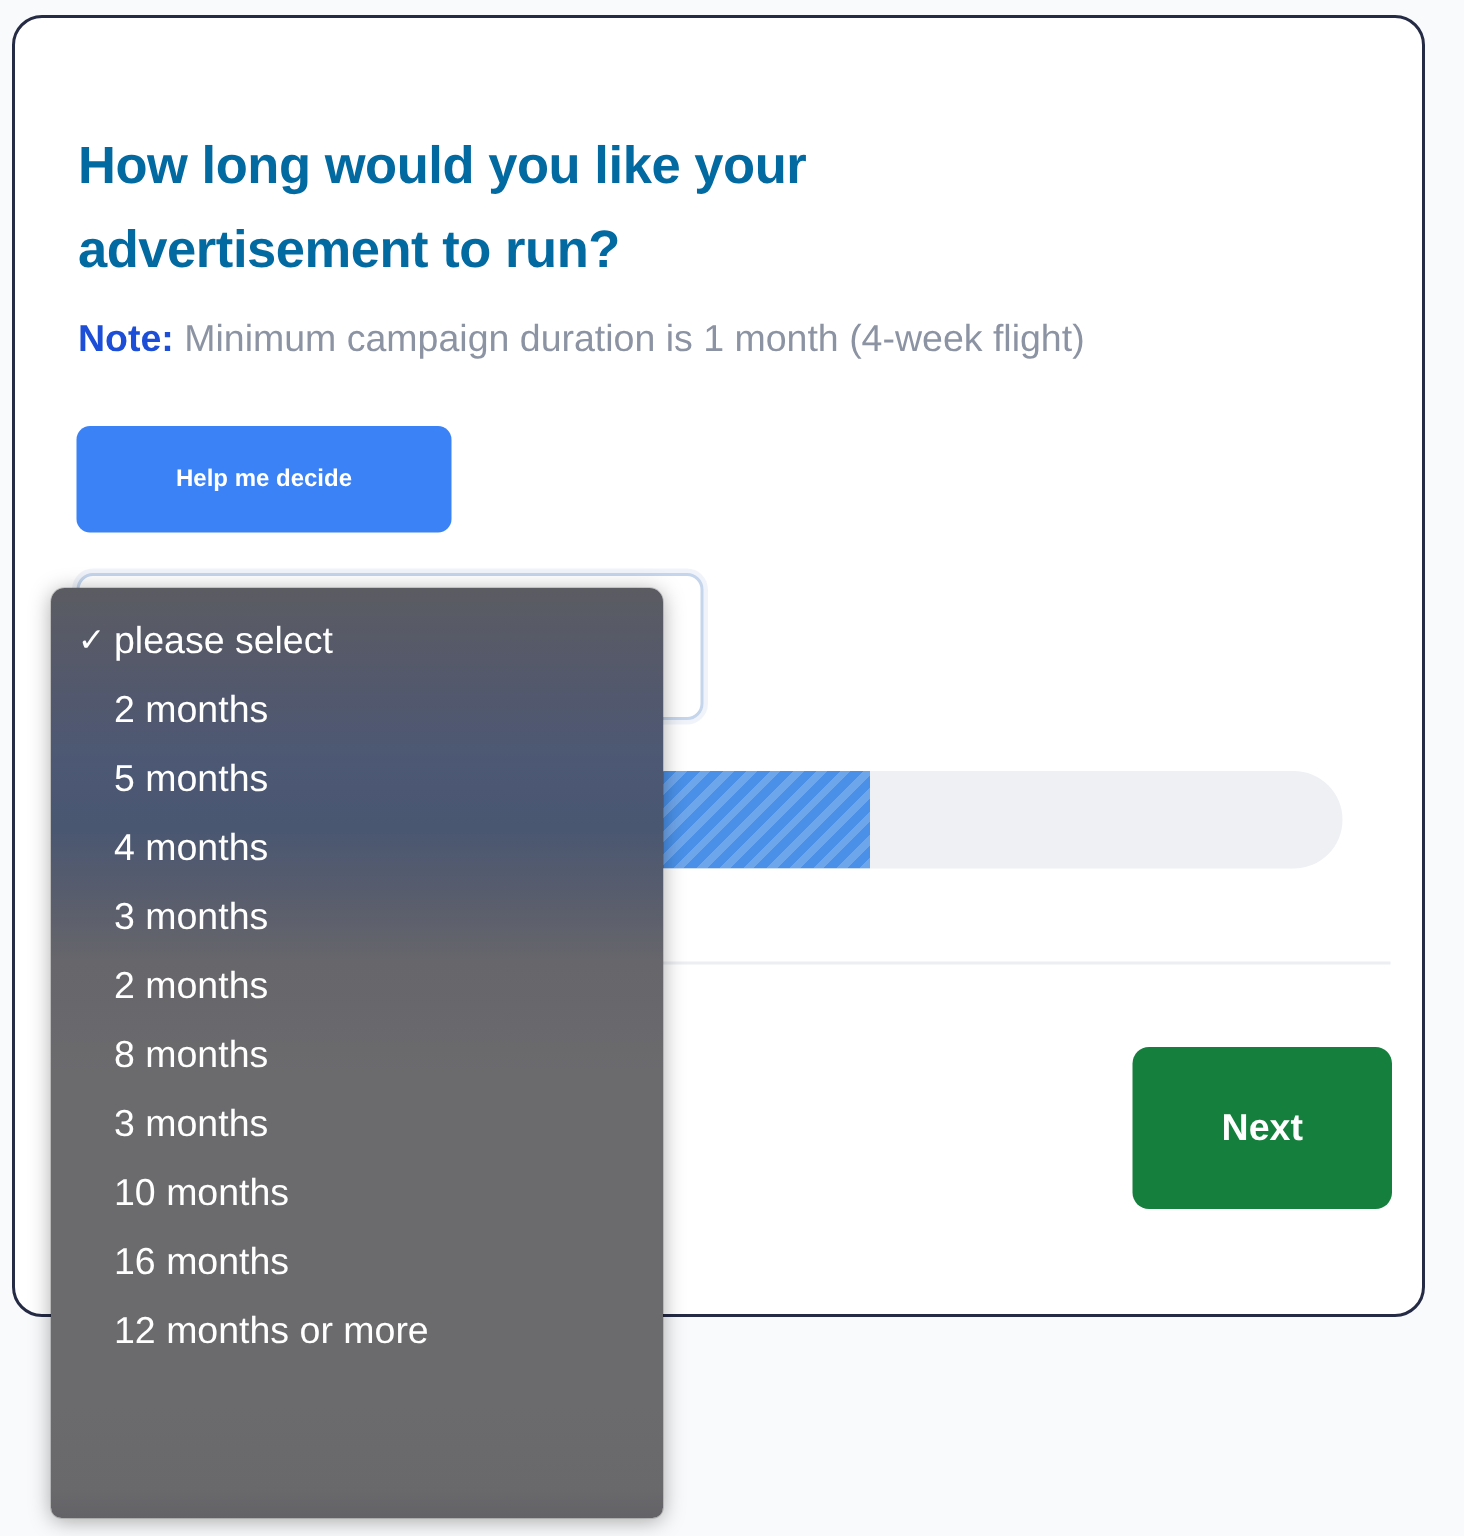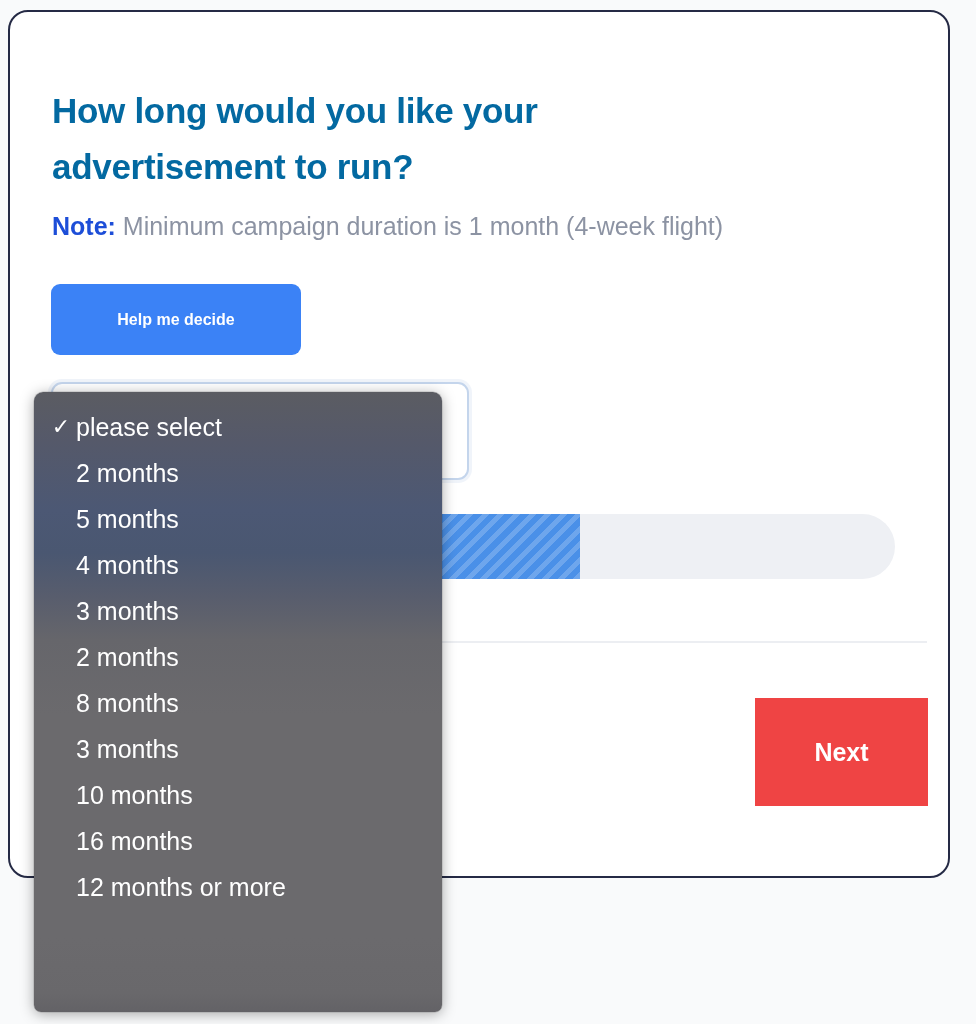--- a/index.html
+++ b/index.html
@@ -133,23 +133,23 @@
     background: #eceef2;
   }
 
   
   #next-btn {
     position: absolute;
     left: 745px;
     top: 686px;
     width: 173px;
     height: 108px;
-    background: #ef4444;
+    background: #15803d;
     border: none;
-    border-radius: 0;
+    border-radius: 11px;
     color: #ffffff;
     font-size: 25px;
     font-weight: bold;
     font-family: "Liberation Sans", sans-serif;
     cursor: pointer;
     padding: 0;
   }
 
   
   #dropdown {

